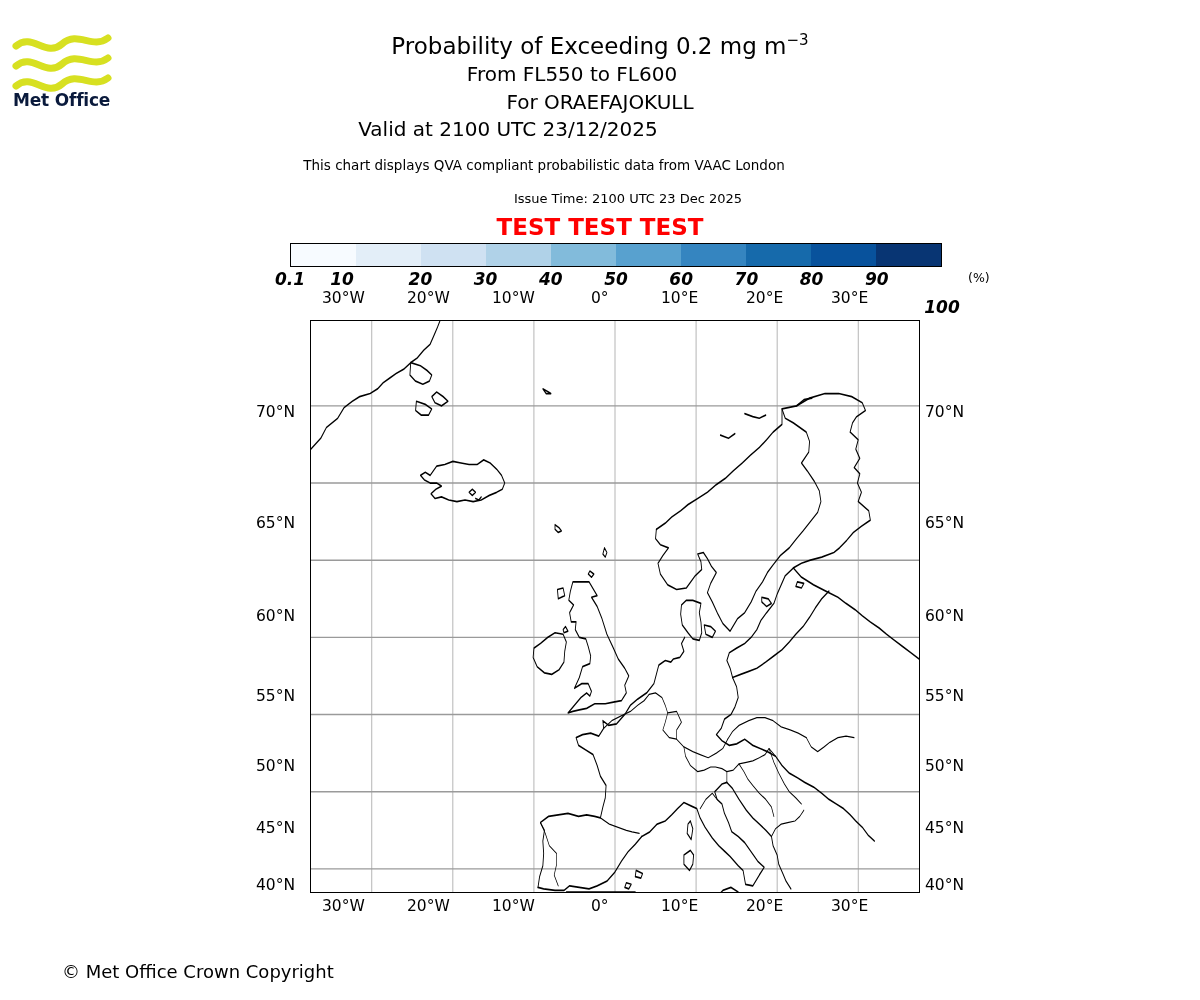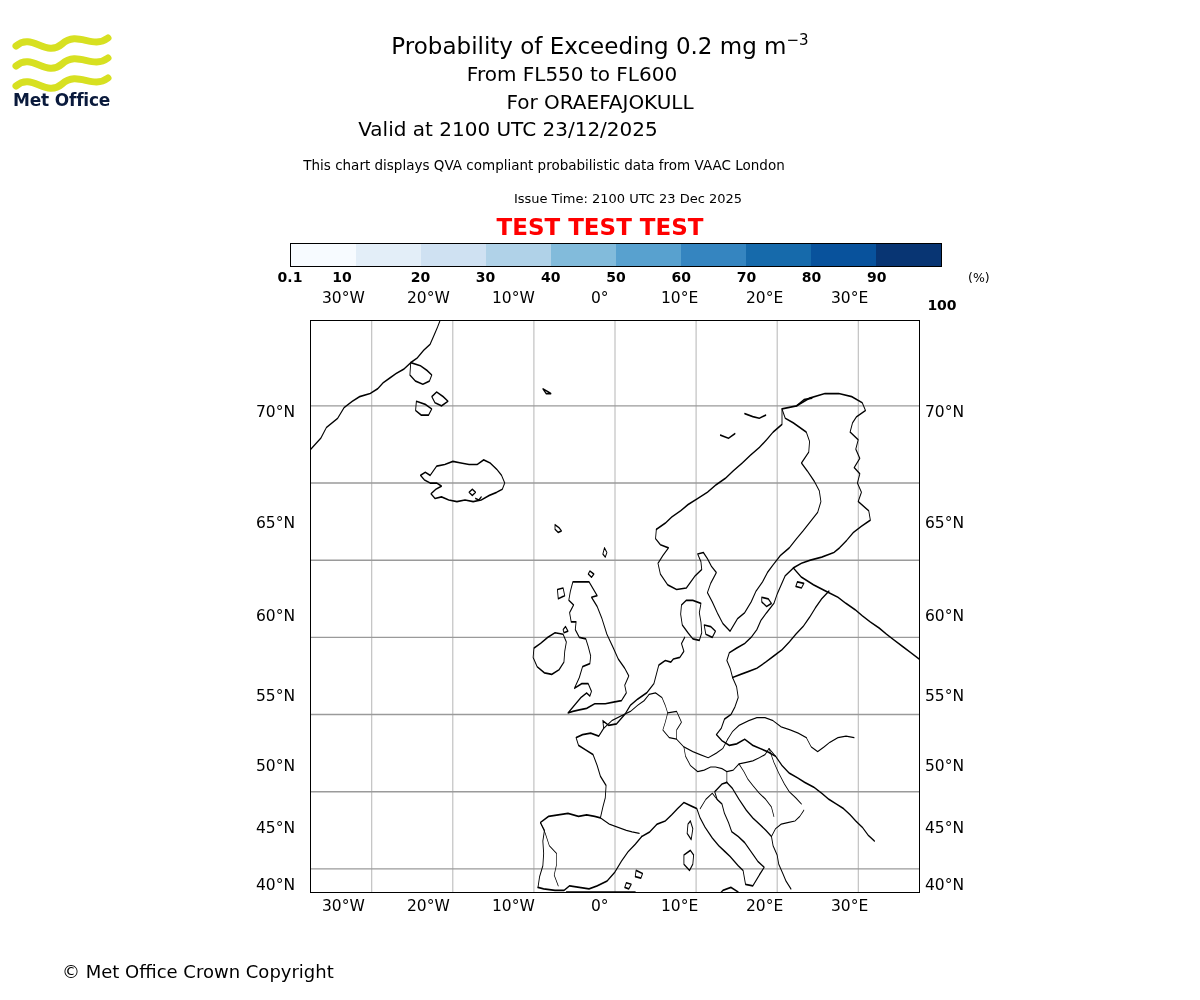--- a/index.html
+++ b/index.html
@@ -91,22 +91,23 @@
     position: absolute;
     left: 290px;
     top: 269px;
     width: 652px;
     height: 16px;
   }
   #cbar-ticks span {
     position: absolute;
     top: 0;
     transform: translateX(-50%);
-    font-size: 14px;
+    font-size: 17px;
     font-weight: bold;
+    font-style: italic;
   }
   #cbar-unit {
     position: absolute;
     left: 968px;
     top: 270px;
     font-size: 12.5px;
   }
 
   
   #map-frame {

